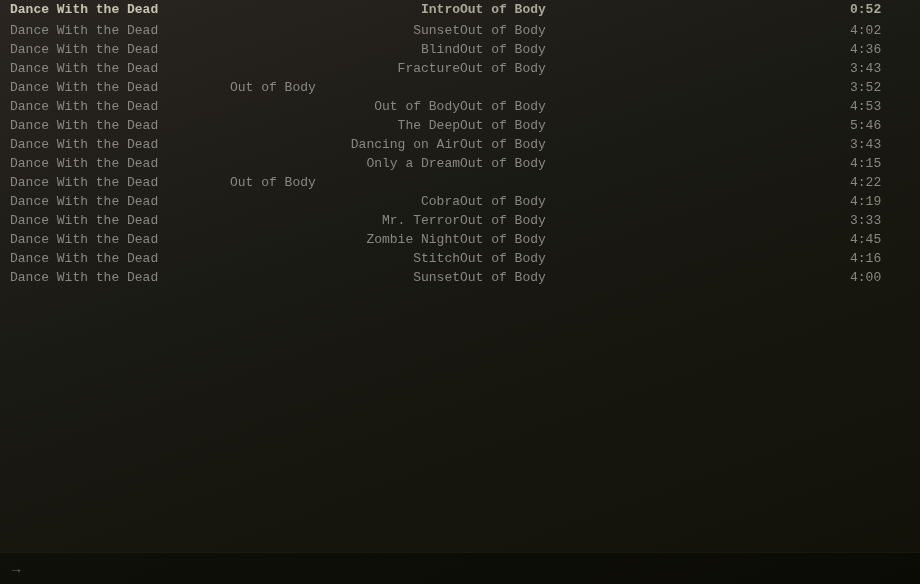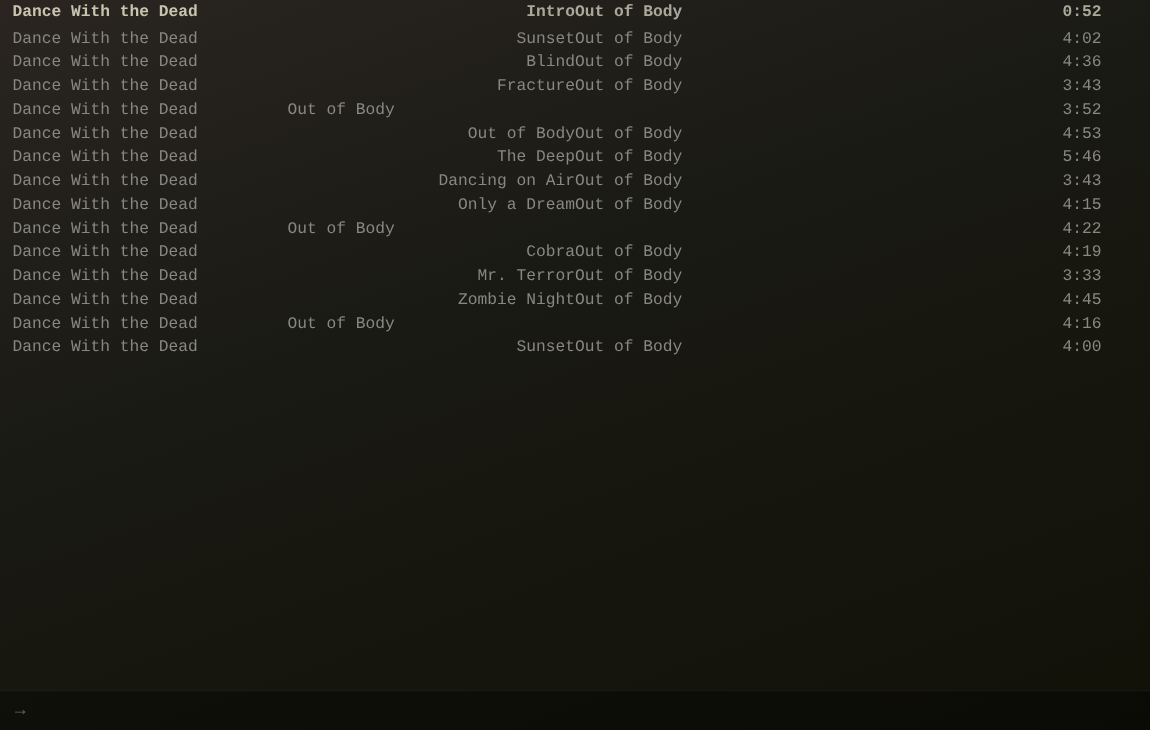--- a/index.html
+++ b/index.html
@@ -165,20 +165,21 @@
       <span class="col-duration">3:33</span>
     </div>
     <div class="track-row">
       <span class="col-artist">Dance With the Dead</span>
       <span class="col-title">Zombie Night</span>
       <span class="col-album">Out of Body</span>
       <span class="col-duration">4:45</span>
     </div>
     <div class="track-row">
       <span class="col-artist">Dance With the Dead</span>
+      <span class="col-title">Stitch</span>
       <span class="col-album">Out of Body</span>
       <span class="col-duration">4:16</span>
     </div>
     <div class="track-row">
       <span class="col-artist">Dance With the Dead</span>
       <span class="col-title">Sunset</span>
       <span class="col-album">Out of Body</span>
       <span class="col-duration">4:00</span>
     </div>
   </div>

